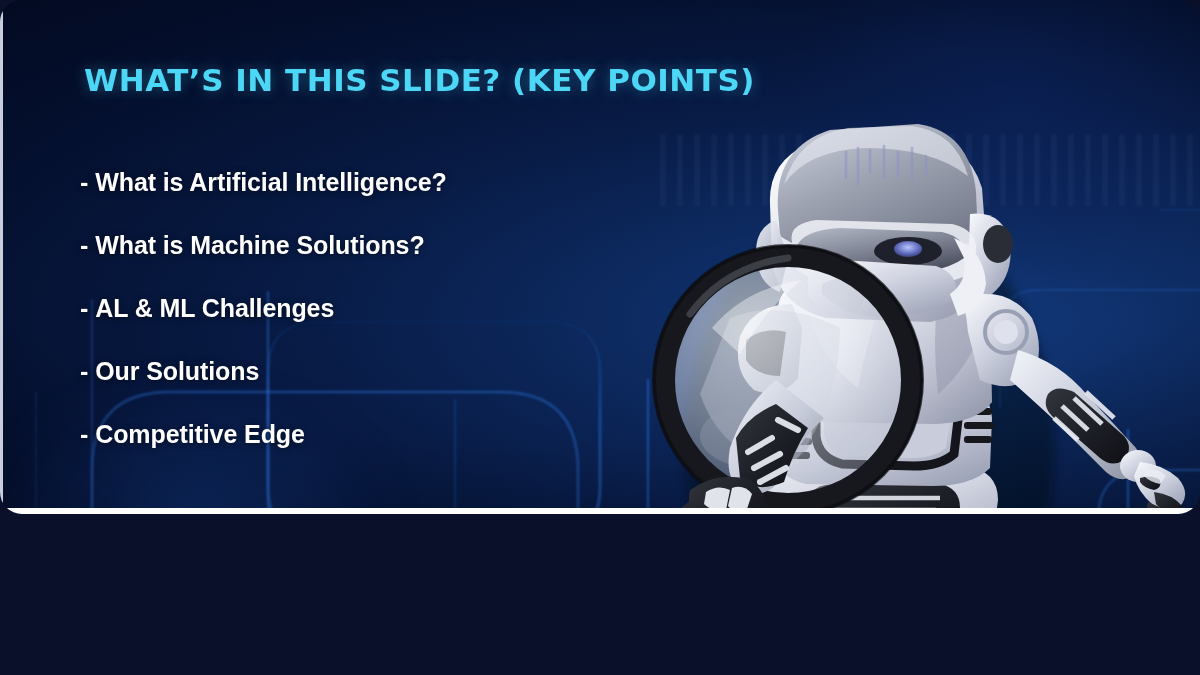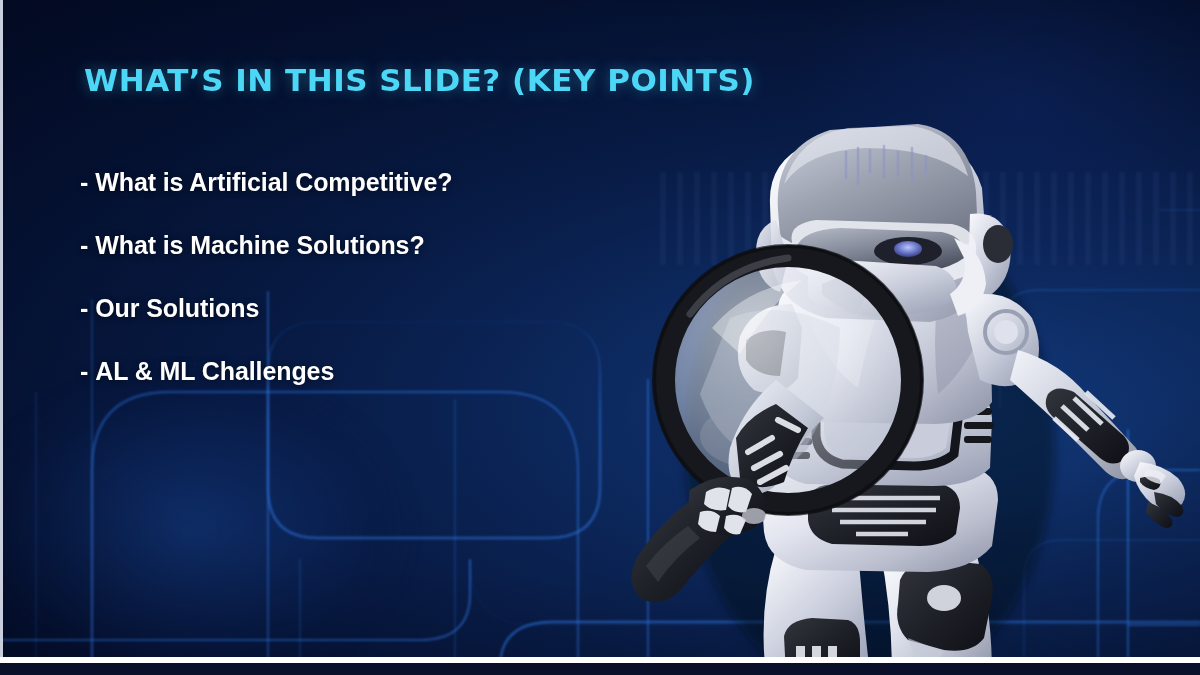--- a/index.html
+++ b/index.html
@@ -1,23 +1,24 @@
 <!DOCTYPE html>
 <html><head>
 <meta charset="utf-8">
 <title>Slide</title>
 <style>
   html,body{margin:0;padding:0;background:#0a0f2a;}
   *{box-sizing:border-box;}
   #slide{
     position:relative;
-    width:1200px;height:663px;
+    width:1200px;height:514px;
     overflow:hidden;
     font-family:"Liberation Sans","DejaVu Sans",sans-serif;
     background:#050a28;
+    border-radius:22px;
   }
 
   
   .bg-base{
     position:absolute;inset:0;
     background:
       radial-gradient(120% 95% at 78% 62%, #123a7d 0%, #0d2a60 22%, #081b45 45%, #04102f 70%, #030a22 100%),
       linear-gradient(160deg,#040925 0%,#061232 40%,#05112e 100%);
   }
   .bg-glow-left{
@@ -348,29 +349,32 @@
         <ellipse cx="214" cy="398" rx="12" ry="8" fill="#c9ccd6" opacity=".75"></ellipse>
       </g>
 
     </svg>
   </div>
 
   <div class="title">WHAT’S IN THIS SLIDE? (KEY POINTS)</div>
 
   <div class="bullets">
     <div class="bullet">
-      <span class="dash">-</span><span>What is Artificial Competitive?</span>
+      <span class="dash">-</span><span>What is Artificial Intelligence?</span>
     </div>
     <div class="bullet">
       <span class="dash">-</span><span>What is Machine Solutions?</span>
     </div>
     <div class="bullet">
+      <span class="dash">-</span><span>AL &amp; ML Challenges</span>
+    </div>
+    <div class="bullet">
       <span class="dash">-</span><span>Our Solutions</span>
     </div>
     <div class="bullet">
-      <span class="dash">-</span><span>AL &amp; ML Challenges</span>
+      <span class="dash">-</span><span>Competitive Edge</span>
     </div>
   </div>
 
   <div class="edge-left"></div>
   <div class="edge-bottom"></div>
 
 </div>
 
 </body></html>

